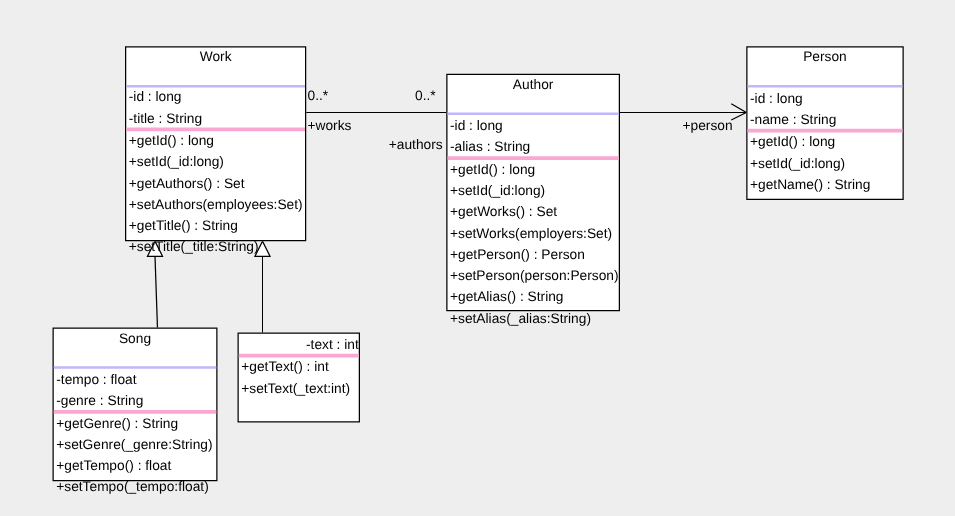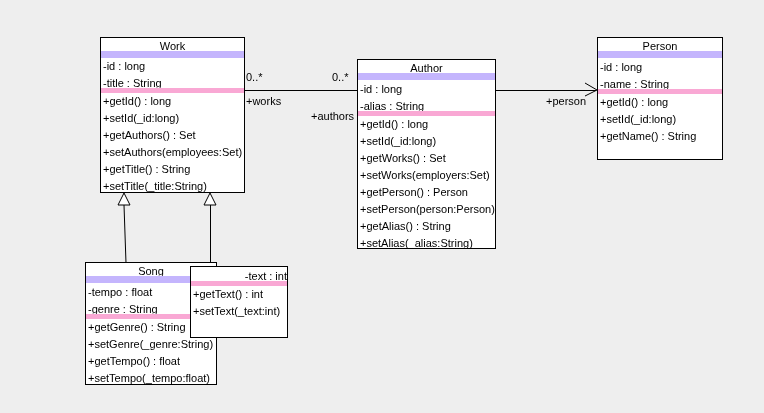--- a/index.html
+++ b/index.html
@@ -8,40 +8,40 @@
     background:#eeeeee; overflow:hidden;
     font-family:"Liberation Sans", sans-serif;
     font-size:11px; color:#000000;
   }
   .connector-layer { position:absolute; left:0; top:0; width:764px; height:413px; }
   .uml-class {
     position:absolute; background:#ffffff;
     border:1px solid #000000; box-sizing:border-box;
   }
   .uml-title {
-    height:20px; line-height:17px; text-align:center;
-    border-bottom:7px solid #c4b5fd; box-sizing:border-box;
+    height:32px; line-height:17px; text-align:center;
+    border-bottom:2px solid #c4b5fd; box-sizing:border-box;
     white-space:nowrap; overflow:hidden;
   }
   .uml-attrs {
-    border-bottom:5px solid #f9a8d4; box-sizing:border-box;
+    border-bottom:3px solid #f9a8d4; box-sizing:border-box;
     padding-left:2px; overflow:hidden;
   }
   .uml-methods { padding-left:2px; overflow:hidden; }
   .row { height:17px; line-height:17px; white-space:nowrap; }
   .assoc-label { position:absolute; white-space:nowrap; line-height:14px; }
 
   
   #box-work   { left:100px; top:37px;  width:145px; height:156px; }
   #box-work   .uml-attrs { height:35px; }
   #box-author { left:357px; top:37px;  width:139px; height:190px;margin-top:22px; }
   #box-author .uml-attrs { height:36px; padding-top:1px; }
   #box-person { left:597px; top:37px;  width:126px; height:123px; }
   #box-person .uml-attrs { height:36px; padding-top:1px; }
-  #box-song   { left:42px;  top:262px; width:132px; height:123px;margin-left:43px; }
+  #box-song   { left:42px;  top:262px; width:132px; height:123px; }
   #box-song   .uml-attrs { height:36px; padding-top:1px; }
   #box-book   { left:190px; top:266px; width:98px;  height:72px; }
   #box-book   .uml-attrs { height:19px; padding-top:1px;text-align:right; }
 
   #lbl-mult-works    { left:246px; top:70px; }
   #lbl-mult-authors  { left:332px; top:70px; }
   #lbl-role-works    { left:246px; top:94px; }
   #lbl-role-authors  { left:311px; top:94px;margin-top:15px; }
   #lbl-role-person   { left:546px; top:94px; }
 </style>

